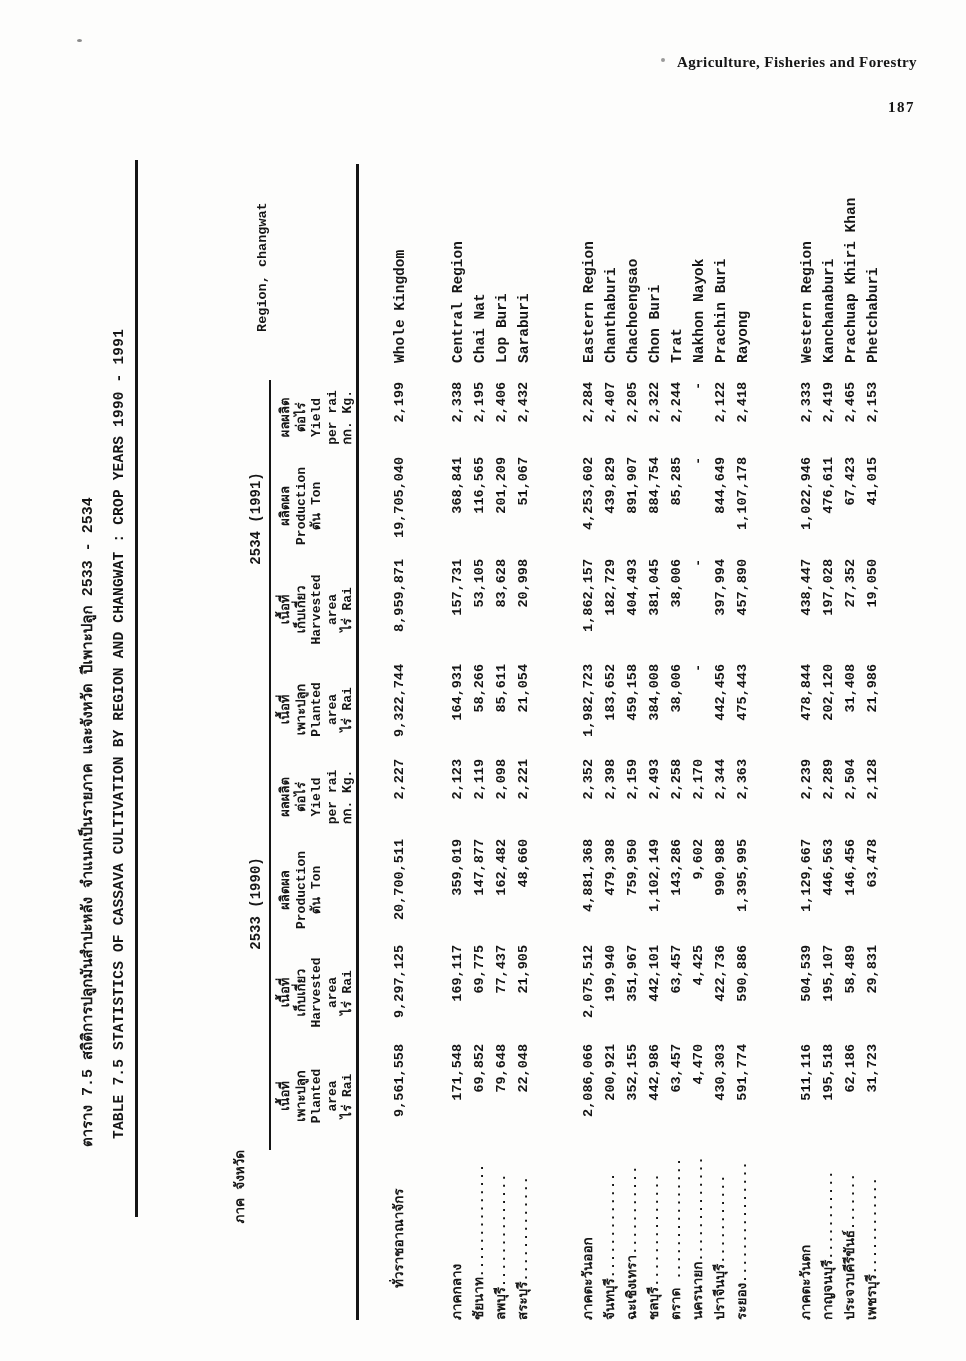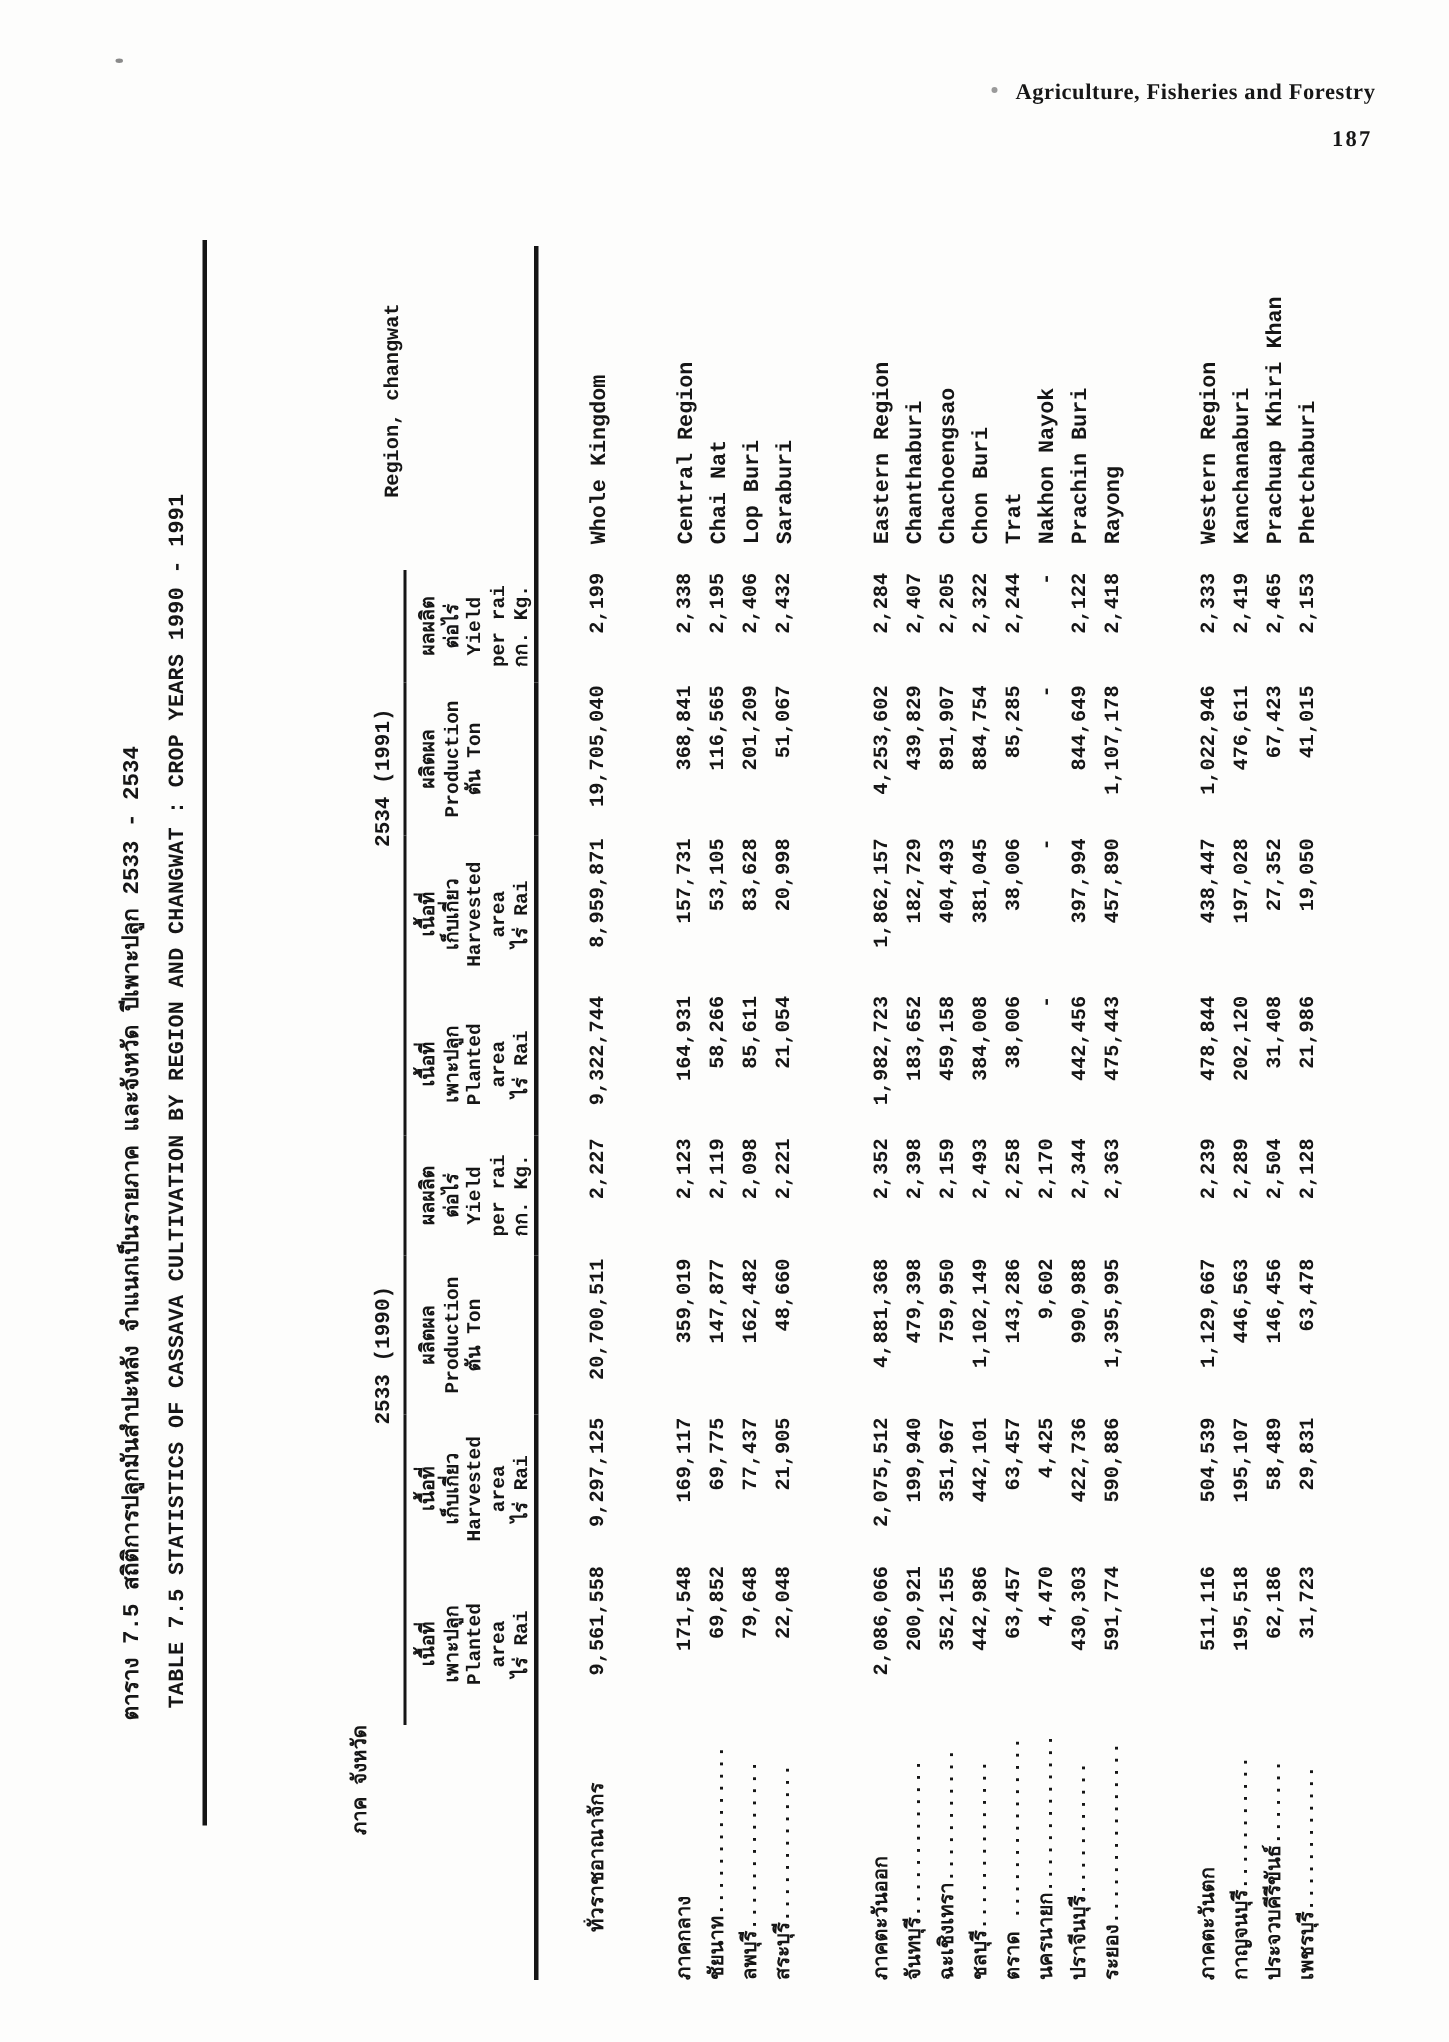--- a/index.html
+++ b/index.html
@@ -5,21 +5,21 @@
   html,body{margin:0;padding:0;background:#888;}
   .page{position:relative;width:966px;height:1361px;background:#fdfdfc;overflow:hidden;
         font-family:"Liberation Mono",monospace;color:#161616;padding-left:27px;}
   
   .speck1{position:absolute;left:77px;top:39px;width:5px;height:3px;background:#8a8a8a;border-radius:50%;}
   .speck2{position:absolute;left:661px;top:58px;width:4px;height:4px;background:#9a9a9a;border-radius:50%;}
   
   .page-hdr{position:absolute;top:54px;right:76px;text-align:right;
             font-family:"Liberation Serif",serif;font-weight:700;}
   .page-hdr .l1{font-size:15px;letter-spacing:0.4px;white-space:nowrap;}
-  .page-hdr .num{font-size:15px;margin-top:14px;letter-spacing:1.5px;}
+  .page-hdr .num{font-size:15px;margin-top:28px;letter-spacing:1.5px;}
   
   .rot{position:absolute;left:74px;top:1320px;width:1160px;height:848px;
        transform:rotate(-90deg);transform-origin:0 0;}
   .title-th{margin:1px 0 0 173px;font-size:15px;font-weight:700;white-space:nowrap;}
   .title-en{margin:12px 0 0 181px;font-size:14.5px;font-weight:700;letter-spacing:0.2px;white-space:nowrap;}
   .rule-top{position:absolute;left:103px;top:61px;width:1057px;height:3px;background:#151515;}
   table{border-collapse:collapse;table-layout:fixed;width:1156px;margin-top:13px;}
   th,td{padding:0;font-weight:700;}
   .year-th{height:124px;vertical-align:bottom;font-size:14px;padding-bottom:5px;
            border-bottom:2.5px solid #151515;text-align:center;padding-left:100px;white-space:nowrap;}

